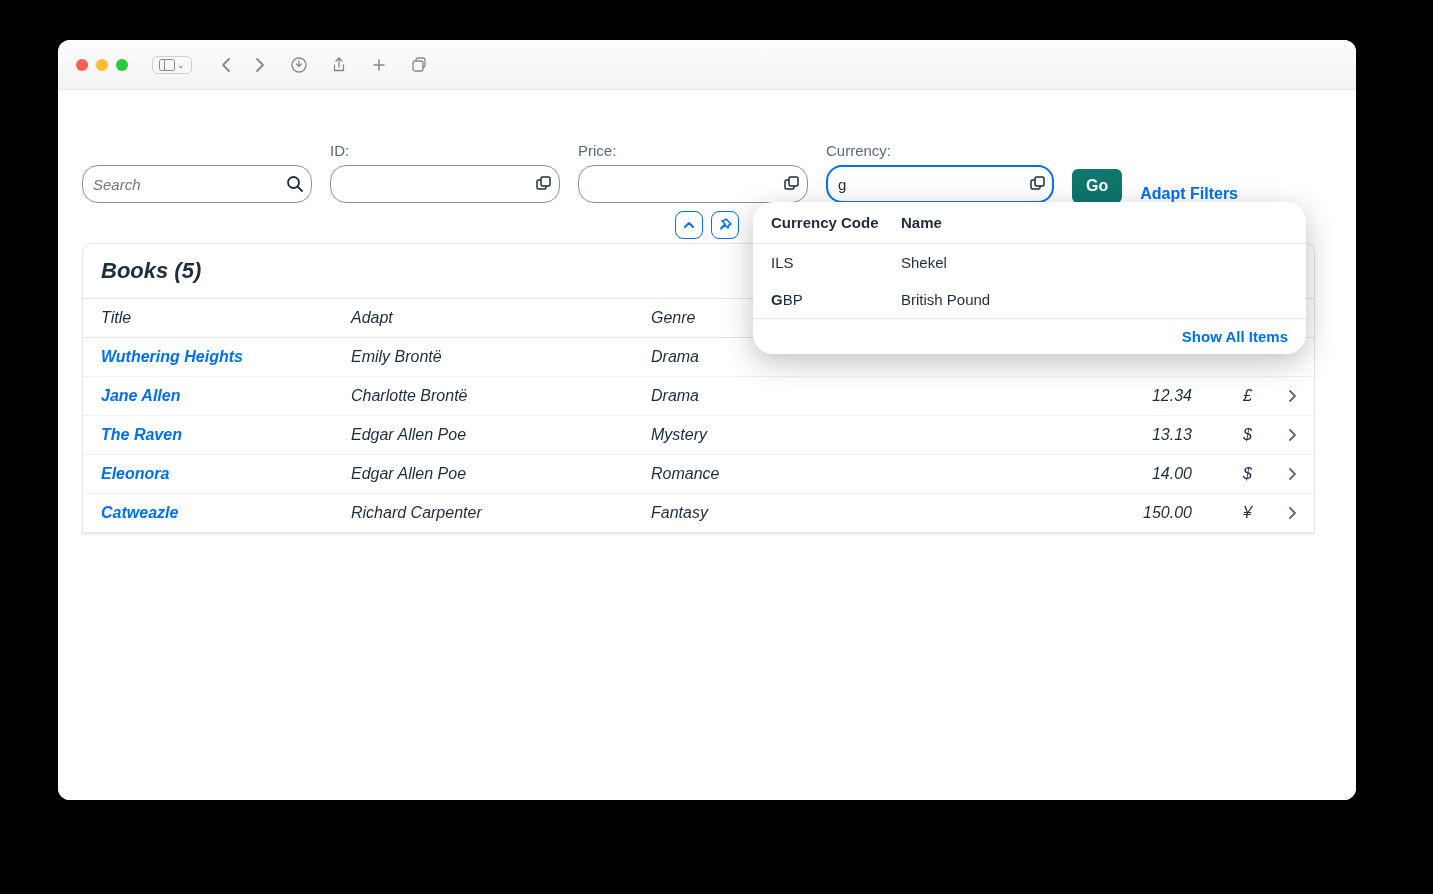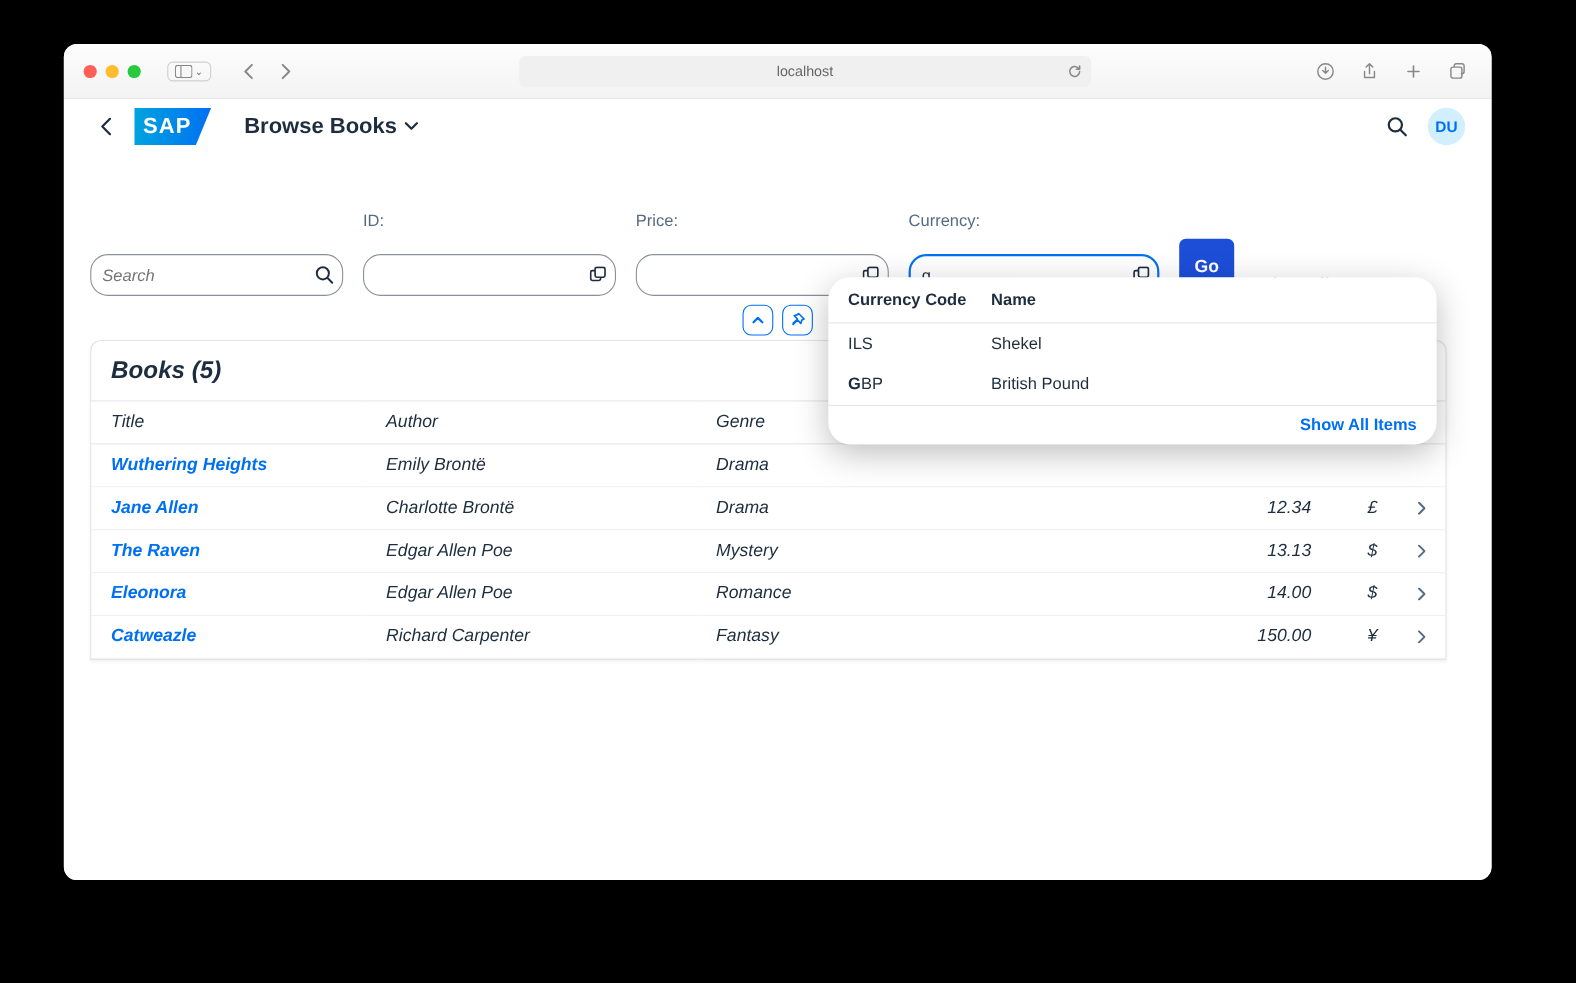--- a/index.html
+++ b/index.html
@@ -61,34 +61,34 @@
     .avatar { width:34px; height:34px; border-radius:50%; background:#d1efff; color:#0070f2; display:flex; align-items:center; justify-content:center; font-weight:600; font-size:14px; }
     
     .variant-row { display:flex; align-items:center; padding: 14px 24px 8px 24px; }
     .variant-title { font-size:34px; font-weight:900; color:#0070f2; font-style:italic; display:flex; align-items:center; gap:10px; }
     .variant-star { color:#0070f2; font-size:24px; font-weight:700; }
     .variant-right { margin-left:auto; display:flex; gap:8px; color:#0070f2; }
     .icon-btn-blue { color:#0070f2; font-size:18px; }
     
     .filter-spacer { height: 44px; }
     .filter-bar { display:flex; gap:18px; align-items:flex-end; padding: 8px 24px 16px 24px; }
-    .filter-group { display:flex; flex-direction:column; gap:22px; }
+    .filter-group { display:flex; flex-direction:column; gap:6px; }
     .filter-label { color:#556b82; font-size:15px; }
     .input-wrap { position:relative; }
     .input-field {
       border:1px solid #89919a; border-radius:16px; height:38px; padding: 0 34px 0 10px;
       font-size:15px; color:#1d2d3e; background:#fff; outline:none;
     }
     .input-field.focused { border:2px solid #0070f2; }
     .input-icon { position:absolute; right:8px; top:50%; transform:translateY(-50%); color:#1d2d3e; }
     .search-input { width: 230px; color:#888; font-style: italic; }
     .id-input { width: 230px; }
     .price-input { width: 230px; }
     .currency-input { width: 228px; }
-    .go-btn { background:#1d4ed8; color:#fff; border:none; border-radius:6px; height:52px; padding:0 14px; font-size:16px; font-weight:600; }
+    .go-btn { background:#0f766e; color:#fff; border:none; border-radius:6px; height:34px; padding:0 14px; font-size:16px; font-weight:600; }
     .adapt-link { color:#0070f2; font-size:16px; font-weight:600; }
     
     .collapse-row { display:flex; justify-content:center; gap:8px; margin-top:-8px; margin-bottom: 4px; position:relative; z-index:5;}
     .pill-btn { width:28px; height:28px; border:1px solid #0070f2; border-radius:8px; display:flex; align-items:center; justify-content:center; color:#0070f2; background:#fff; }
     
     .panel { margin: 4px 41px 0 24px; background:#fff; border:1px solid #e5e5e5; border-radius:10px 10px 0 0; box-shadow: 0 1px 3px rgba(0,0,0,0.05); overflow:visible;font-style:italic; }
     .panel-title { font-size:22px; font-weight:800; color:#1d2d3e; padding: 14px 18px; }
     table { width:100%; border-collapse:collapse; }
     thead th { text-align:left; font-weight:400; color:#1d2d3e; font-size:16px; padding: 10px 18px; border-top:1px solid #e5e5e5; border-bottom:1px solid #e5e5e5; background:#fff; }
     tbody td { padding: 10px 18px; border-bottom:1px solid #eef0f2; font-size:16px; color:#1d2d3e; }
@@ -135,30 +135,20 @@
         <svg width="12" height="16" viewBox="0 0 12 16">
             <path d="M8 2 L2 8 L8 14" fill="none" stroke="#888" stroke-width="1.8" stroke-linecap="round" stroke-linejoin="round"></path>
           </svg>
       </div>
       <div class="chrome-btn">
         <svg width="12" height="16" viewBox="0 0 12 16">
             <path d="M4 2 L10 8 L4 14" fill="none" stroke="#888" stroke-width="1.8" stroke-linecap="round" stroke-linejoin="round"></path>
           </svg>
       </div>
     </div>
-    <div class="addr-bar">
-      <div class="addr-field">
-        <span>localhost</span>
-        <span class="addr-reload">
-          <svg width="14" height="14" viewBox="0 0 14 14">
-              <path d="M11.5 7a4.5 4.5 0 1 1-1.3-3.2M11.5 2v3h-3" fill="none" stroke="#888" stroke-width="1.4" stroke-linecap="round" stroke-linejoin="round"></path>
-            </svg>
-        </span>
-      </div>
-    </div>
     <div class="chrome-right">
       <div class="chrome-btn">
         <svg width="16" height="16" viewBox="0 0 16 16">
             <circle cx="8" cy="8" r="7" fill="none" stroke="#888" stroke-width="1.3"></circle>
             <path d="M8 4v5M5.5 7L8 9.5 10.5 7" fill="none" stroke="#888" stroke-width="1.3" stroke-linecap="round" stroke-linejoin="round"></path>
           </svg>
       </div>
       <div class="chrome-btn">
         <svg width="14" height="16" viewBox="0 0 14 16">
             <path d="M7 10V2M4 4l3-3 3 3M2.5 8v5.5h9V8" fill="none" stroke="#888" stroke-width="1.3" stroke-linecap="round" stroke-linejoin="round"></path>
@@ -173,43 +163,20 @@
         <svg width="16" height="16" viewBox="0 0 16 16">
             <rect x="2" y="4" width="10" height="10" rx="2" fill="none" stroke="#888" stroke-width="1.3"></rect>
             <path d="M5 4V3a2 2 0 012-2h5a2 2 0 012 2v5a2 2 0 01-2 2h-1" fill="none" stroke="#888" stroke-width="1.3"></path>
           </svg>
       </div>
     </div>
   </div>
 
   <div class="app">
 
-    <div class="shell-bar">
-      <div class="back-btn">
-        <svg width="12" height="18" viewBox="0 0 12 18">
-            <path d="M9 2 L2 9 L9 16" fill="none" stroke="#1d2d3e" stroke-width="2" stroke-linecap="round" stroke-linejoin="round"></path>
-          </svg>
-      </div>
-      <div class="sap-logo">SAP</div>
-      <div class="shell-title">
-        <span>Browse Books</span>
-        <svg width="14" height="10" viewBox="0 0 14 10">
-            <path d="M2 2 L7 7 L12 2" fill="none" stroke="#1d2d3e" stroke-width="2" stroke-linecap="round" stroke-linejoin="round"></path>
-          </svg>
-      </div>
-      <div class="shell-right">
-        <div class="search-globe">
-          <svg width="20" height="20" viewBox="0 0 20 20">
-              <circle cx="8.5" cy="8.5" r="6" fill="none" stroke="#1d2d3e" stroke-width="2"></circle>
-              <path d="M13 13l5 5" stroke="#1d2d3e" stroke-width="2" stroke-linecap="round"></path>
-            </svg>
-        </div>
-        <div class="avatar">DU</div>
-      </div>
-    </div>
 
 
     <div class="filter-spacer"></div>
 
     <div class="filter-bar">
       <div class="filter-group">
         <div class="input-wrap">
           <input class="input-field search-input" placeholder="Search" style="">
           <span class="input-icon">
             <svg width="18" height="18" viewBox="0 0 18 18">
@@ -289,21 +256,21 @@
           </svg>
       </div>
     </div>
 
     <div class="panel">
       <div class="panel-title">Books (5)</div>
       <table>
         <thead>
           <tr>
             <th style="width:250px">Title</th>
-            <th style="width:300px">Author</th>
+            <th style="width:300px">Adapt</th>
             <th>Genre</th>
             <th class="num" style="width:140px"></th>
             <th style="width:60px"></th>
             <th style="width:40px"></th>
           </tr>
         </thead>
         <tbody id="table-body">
             <tr>
               <td class="title-cell"><a href="#">Wuthering Heights</a></td>
               <td>Emily Brontë</td>

